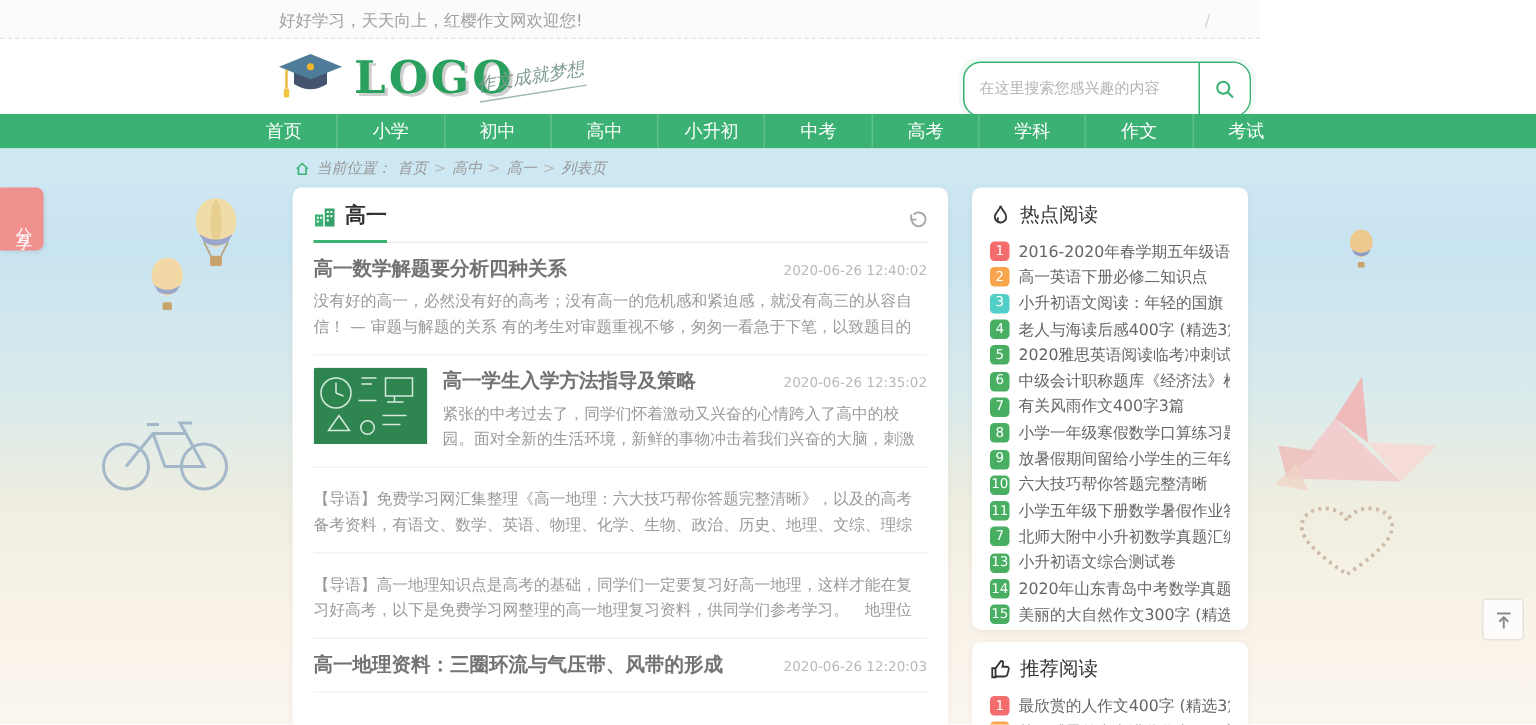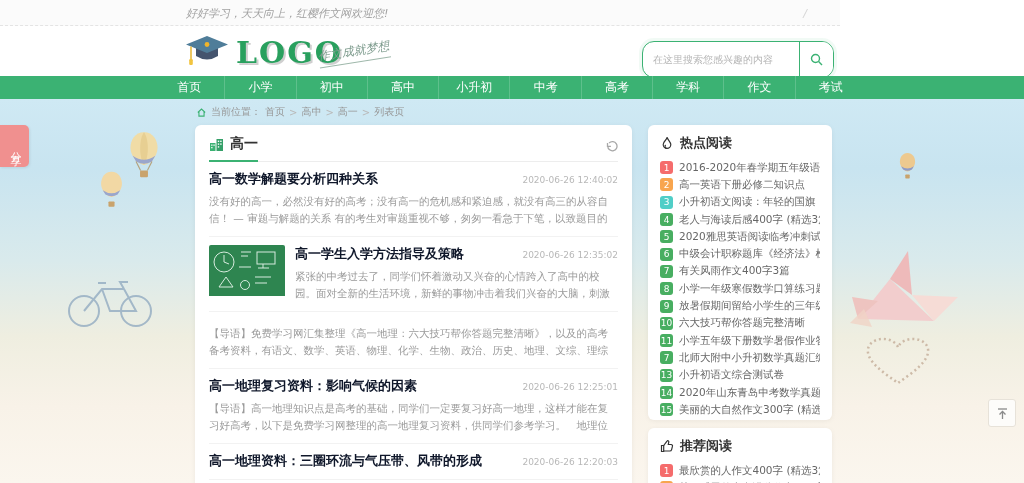--- a/index.html
+++ b/index.html
@@ -3,21 +3,21 @@
 <meta charset="utf-8">
 <style>
   * { box-sizing: border-box; margin: 0; padding: 0; }
   html,body { width:1024px; height:483px; overflow:hidden; }
   body { font-family:"DejaVu Sans","Liberation Sans",sans-serif; background:#fff; position:relative; }
   a { text-decoration:none; color:inherit; cursor:pointer; }
   ul { list-style:none; }
   svg { display:block; }
 
   
-  .topbar { position:absolute; left:0; top:0; width:840px; height:26px; background:#fbfbfb; border-bottom:1px dashed #e4e4e4;font-style:italic; }
+  .topbar { position:absolute; left:0; top:0; width:840px; height:26px; background:#fbfbfb; border-bottom:1px dashed #e4e4e4; }
   .topbar-inner { position:relative; width:648px; margin:0 auto 0 186px; height:26px; display:flex; align-items:center; justify-content:space-between; }
   .welcome { font-size:11px; color:#a2a2a2; }
   .top-links { display:flex; align-items:center; gap:6px; font-size:11px; color:#9b9b9b;flex-direction:column; }
   .top-links a { display:inline-flex; align-items:center; gap:3px; color:#9b9b9b; }
   .top-sep { color:#d5d5d5; }
   .tl-icon { width:11px; height:11px; }
 
   
   .header { position:absolute; left:0; top:27px; width:1024px; height:49px; background:#ffffff; }
   .logo { position:absolute; left:184px; top:6px; display:flex; align-items:center; gap:6px; }
@@ -33,47 +33,47 @@
   .nav-inner { width:712px; margin-left:154px; height:23px; display:flex; }
   .nav-item { flex:1; display:flex; align-items:center; justify-content:center; color:#fff; font-size:12px; border-left:1px solid rgba(255,255,255,0.18); }
   .nav-item:first-child { border-left:none; }
 
   
   .stage { position:absolute; left:0; top:99px; width:1024px; height:384px;
     background:linear-gradient(180deg,#cfe9f4 0%,#c8e4f0 18%,#d9eaec 42%,#efeee0 62%,#f8f2e8 80%,#fbf6ee 100%); }
   .deco { position:absolute; pointer-events:none; }
 
   
-  .breadcrumb { position:absolute; left:196px; top:6px; display:flex; align-items:center; gap:4px; font-size:10px; color:#979797; }
+  .breadcrumb { position:absolute; left:196px; top:6px; display:flex; align-items:center; gap:4px; font-size:10px; color:#979797;font-style:italic; }
   .breadcrumb a { color:#979797; }
   .crumb-sep { color:#b9b9b9; }
 
   
   .panel { background:#fff; border-radius:6px; box-shadow:0 1px 4px rgba(90,90,90,0.08); }
   .main-panel { position:absolute; left:195px; top:26px; width:437px; height:372px; padding:10px 14px 0; overflow:hidden; }
   .panel-head { display:flex; align-items:flex-end; border-bottom:1px solid #ededed; }
   .ph-left { display:inline-flex; align-items:center; gap:6px; border-bottom:2px solid #3bb273; padding-bottom:7px; margin-bottom:-1px; }
   .ph-title { font-size:14px; font-weight:bold; color:#333; }
   .ph-right { margin-left:auto; padding-bottom:7px; cursor:pointer; }
 
   .article { padding:8px 0 9px; border-bottom:1px solid #f2f2f2; }
   .a-row { display:flex; align-items:baseline; justify-content:space-between; gap:8px; }
-  .a-title { font-size:13px; font-weight:bold; color:#0f172a; white-space:nowrap; overflow:hidden; }
+  .a-title { font-size:13px; font-weight:bold; color:#737373; white-space:nowrap; overflow:hidden; }
   .a-date { font-size:9px; color:#b8b8b8; flex-shrink:0; }
   .a-sum { margin-top:5px; font-size:10.5px; color:#9a9a9a; line-height:1.6; max-height:34px; overflow:hidden; }
   .with-thumb { display:flex; gap:10px; }
   .thumb { flex-shrink:0; border-radius:2px; overflow:hidden; cursor:pointer; }
   .wt-body { flex:1; min-width:0; }
 
   
   .side-panel { position:absolute; left:648px; width:184px; padding:9px 12px; overflow:hidden; }
   .hot-panel { top:26px; height:295px; }
   .rec-panel { top:329px; height:80px; }
   .sp-head { display:flex; align-items:center; gap:6px; margin-bottom:7px; }
-  .sp-title { font-size:13px; font-weight:bold; color:#333; }
+  .sp-title { font-size:13px; font-weight:normal; color:#333; }
   .side-list li { display:flex; align-items:center; gap:6px; height:17.3px; font-size:10.5px; color:#666; white-space:nowrap; overflow:hidden; cursor:pointer; }
   .badge { width:13px; height:13px; border-radius:3px; flex-shrink:0; display:flex; align-items:center; justify-content:center; color:#fff; font-size:9px; }
   .b-red { background:#f56c6c; } .b-orange { background:#f8a54e; }
   .b-teal { background:#50cec7; } .b-green { background:#48ae61; }
   .side-text { overflow:hidden; text-overflow:clip; }
 
   
   .share-tab { position:absolute; left:0; top:26px; width:29px; height:42px; background:#f0908f; color:#fff; border-radius:0 5px 5px 0; display:flex; align-items:center; justify-content:center; cursor:pointer; box-shadow:1px 1px 3px rgba(0,0,0,0.08); }
   .share-tab span { writing-mode:vertical-rl; font-size:11px; letter-spacing:3px; }
   .back-top { position:absolute; left:988px; top:300px; width:28px; height:28px; background:#fdfcfa; border:1px solid #e7e2d9; border-radius:3px; display:flex; align-items:center; justify-content:center; cursor:pointer; }
@@ -270,24 +270,20 @@
         </div>
         <p class="a-sum">紧张的中考过去了，同学们怀着激动又兴奋的心情跨入了高中的校园。面对全新的生活环境，新鲜的事物冲击着我们兴奋的大脑，刺激着我们好奇的神经。但是，随着时间的流逝，随...</p>
       </div>
     </article>
 
     <article class="article">
       <p class="a-sum">【导语】免费学习网汇集整理《高一地理：六大技巧帮你答题完整清晰》，以及的高考备考资料，有语文、数学、英语、物理、化学、生物、政治、历史、地理、文综、理综复习...</p>
     </article>
 
     <article class="article">
-      <div class="a-row">
-        <a class="a-title">高一地理复习资料：影响气候的因素</a>
-        <span class="a-date">2020-06-26 12:25:01</span>
-      </div>
       <p class="a-sum">【导语】高一地理知识点是高考的基础，同学们一定要复习好高一地理，这样才能在复习好高考，以下是免费学习网整理的高一地理复习资料，供同学们参考学习。　地理位置，...</p>
     </article>
 
     <article class="article">
       <div class="a-row">
         <a class="a-title">高一地理资料：三圈环流与气压带、风带的形成</a>
         <span class="a-date">2020-06-26 12:20:03</span>
       </div>
 
     </article>

